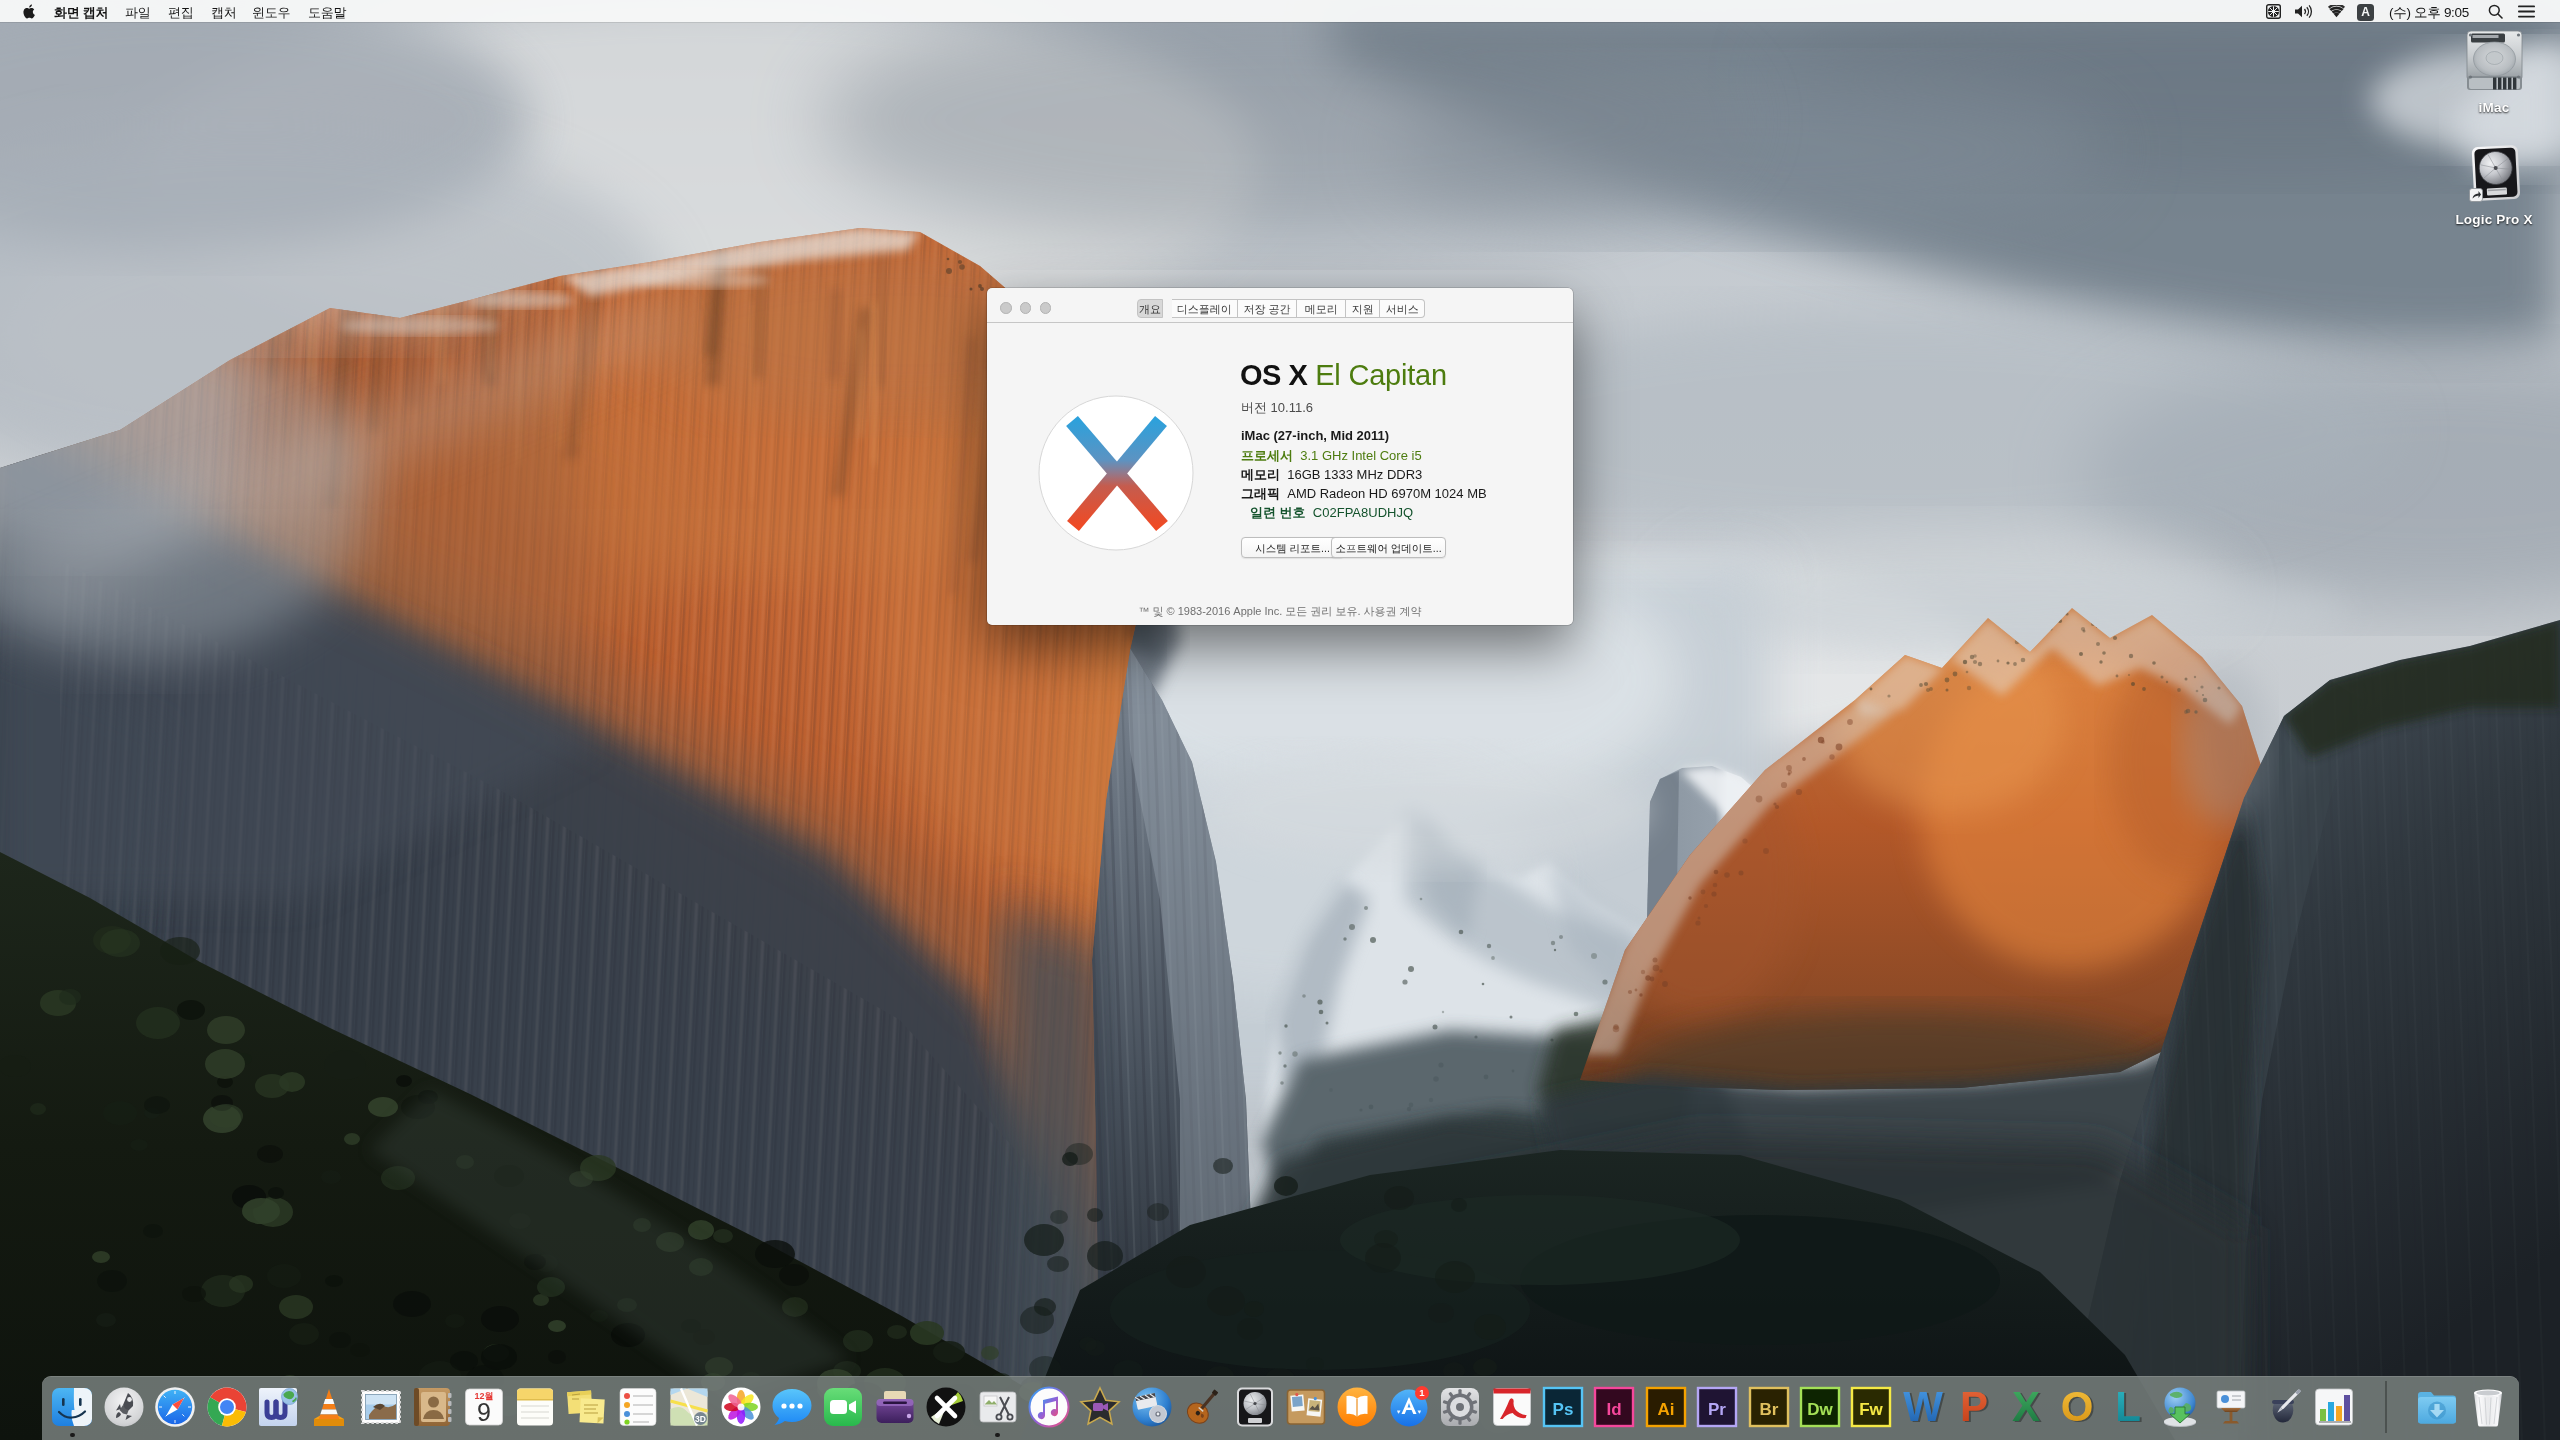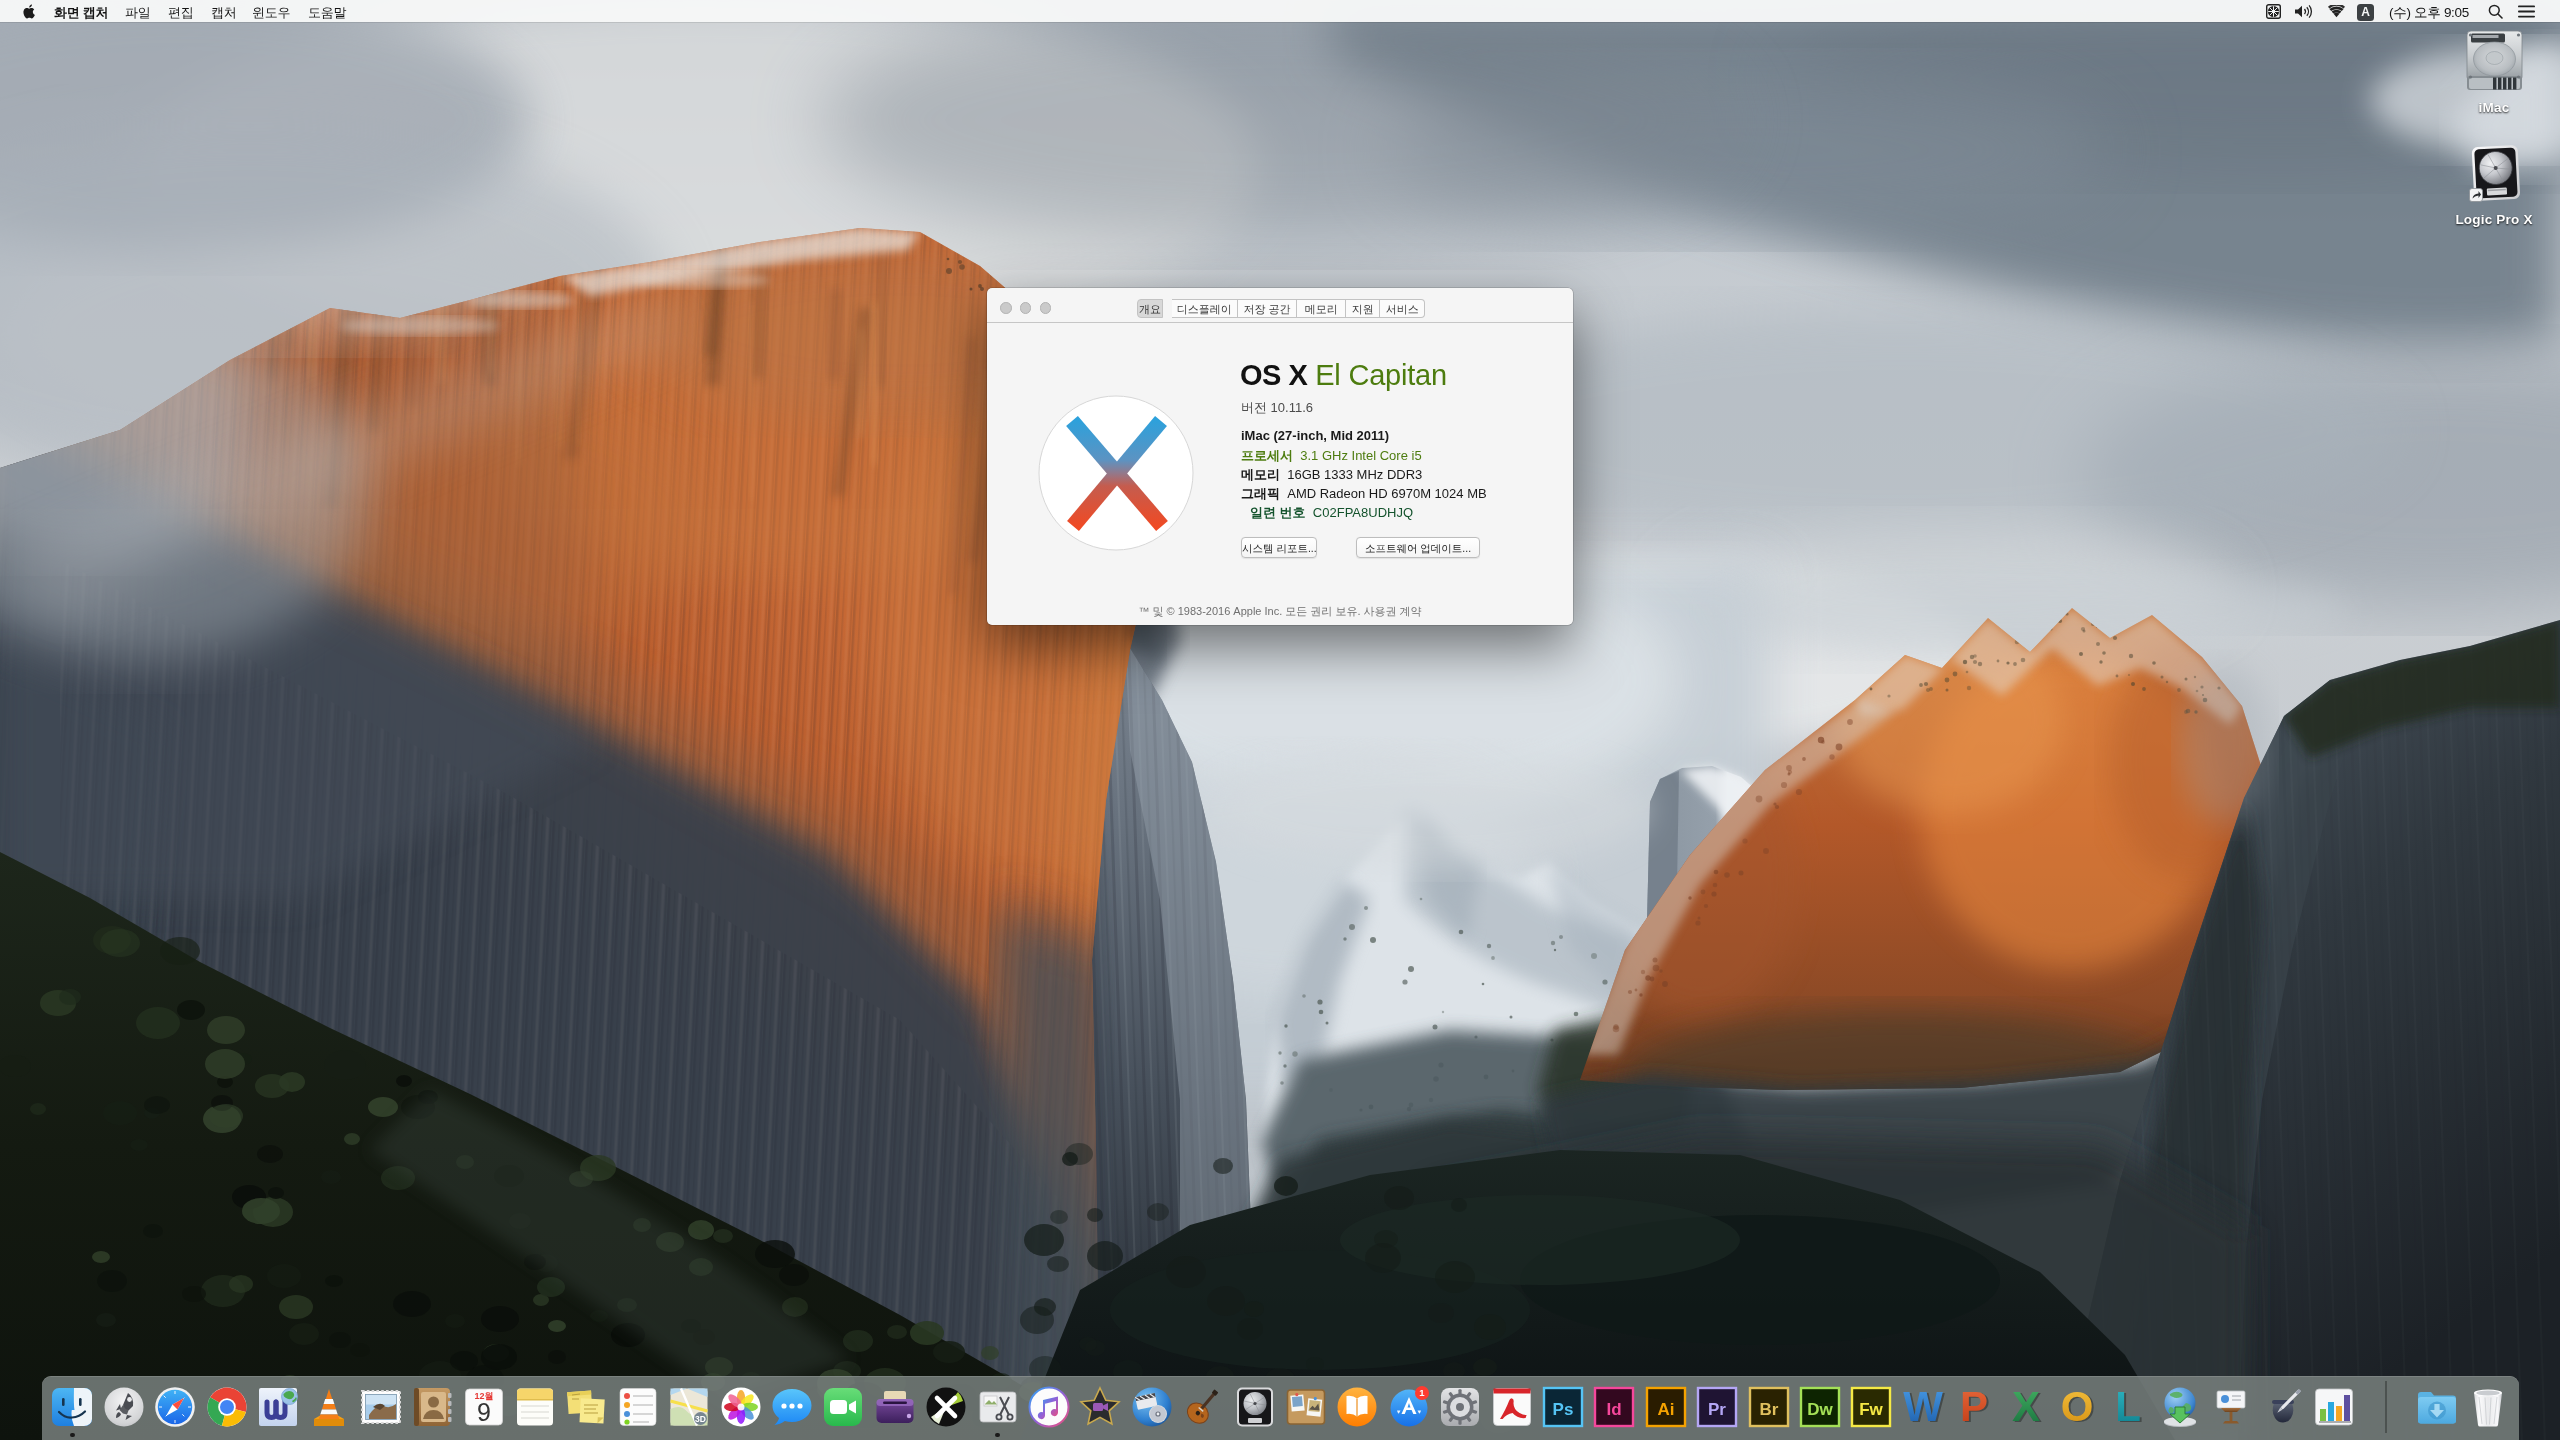--- a/index.html
+++ b/index.html
@@ -762,22 +762,22 @@
 <line x1="45" y1="-52" x2="-43" y2="53"></line>
 </g>
 </svg></div>
 <div style="position:absolute;left:253px;top:71px"><span style="font-size:29px;font-weight:700;color:#111;letter-spacing:-0.5px">OS X</span><span style="font-size:29px;font-weight:400;color:#4d7c0f;letter-spacing:-0.2px"> El Capitan</span></div>
 <div style="position:absolute;left:254px;top:111px;font-size:13px;color:#4c4c4c">버전 10.11.6</div>
 <div style="position:absolute;left:254px;top:140px;font-size:13px;font-weight:700;color:#1a1a1a">iMac (27-inch, Mid 2011)</div>
 <div style="position:absolute;left:254px;top:159px;font-size:13px;color:#4d7c0f"><b>프로세서</b>&nbsp;&nbsp;3.1 GHz Intel Core i5</div>
 <div style="position:absolute;left:254px;top:178px;font-size:13px;color:#1a1a1a"><b>메모리</b>&nbsp;&nbsp;16GB 1333 MHz DDR3</div>
 <div style="position:absolute;left:254px;top:197px;font-size:13px;color:#1a1a1a"><b>그래픽</b>&nbsp;&nbsp;AMD Radeon HD 6970M 1024 MB</div>
 <div style="position:absolute;left:263px;top:216px;font-size:13px;color:#14532d"><b>일련 번호</b>&nbsp;&nbsp;C02FPA8UDHJQ</div>
-<div class="btn" style="left:254px;top:249px;width:76px">시스템 리포트...</div>
-<div class="btn" style="left:369px;top:249px;width:124px">소프트웨어 업데이트...</div>
+<div class="btn" style="left:254px;top:249px;width:103px">시스템 리포트...</div>
+<div class="btn" style="left:344px;top:249px;width:115px">소프트웨어 업데이트...</div>
 <div style="position:absolute;left:0;top:316px;width:100%;text-align:center;font-size:11px;color:#6f6f6f">™ 및 © 1983-2016 Apple Inc. 모든 권리 보유. 사용권 계약</div>
 </div>
 <div id="dock"></div>
 <div class="di" style="left:50.3px;top:1385px"><svg width="44" height="44" viewBox="0 0 44 44">
         <defs>
           <linearGradient id="fb" x1="0" y1="0" x2="0" y2="1">
             <stop offset="0" stop-color="#4db6f3"></stop>
             <stop offset="1" stop-color="#1e7fe0"></stop>
           </linearGradient>
         </defs>

